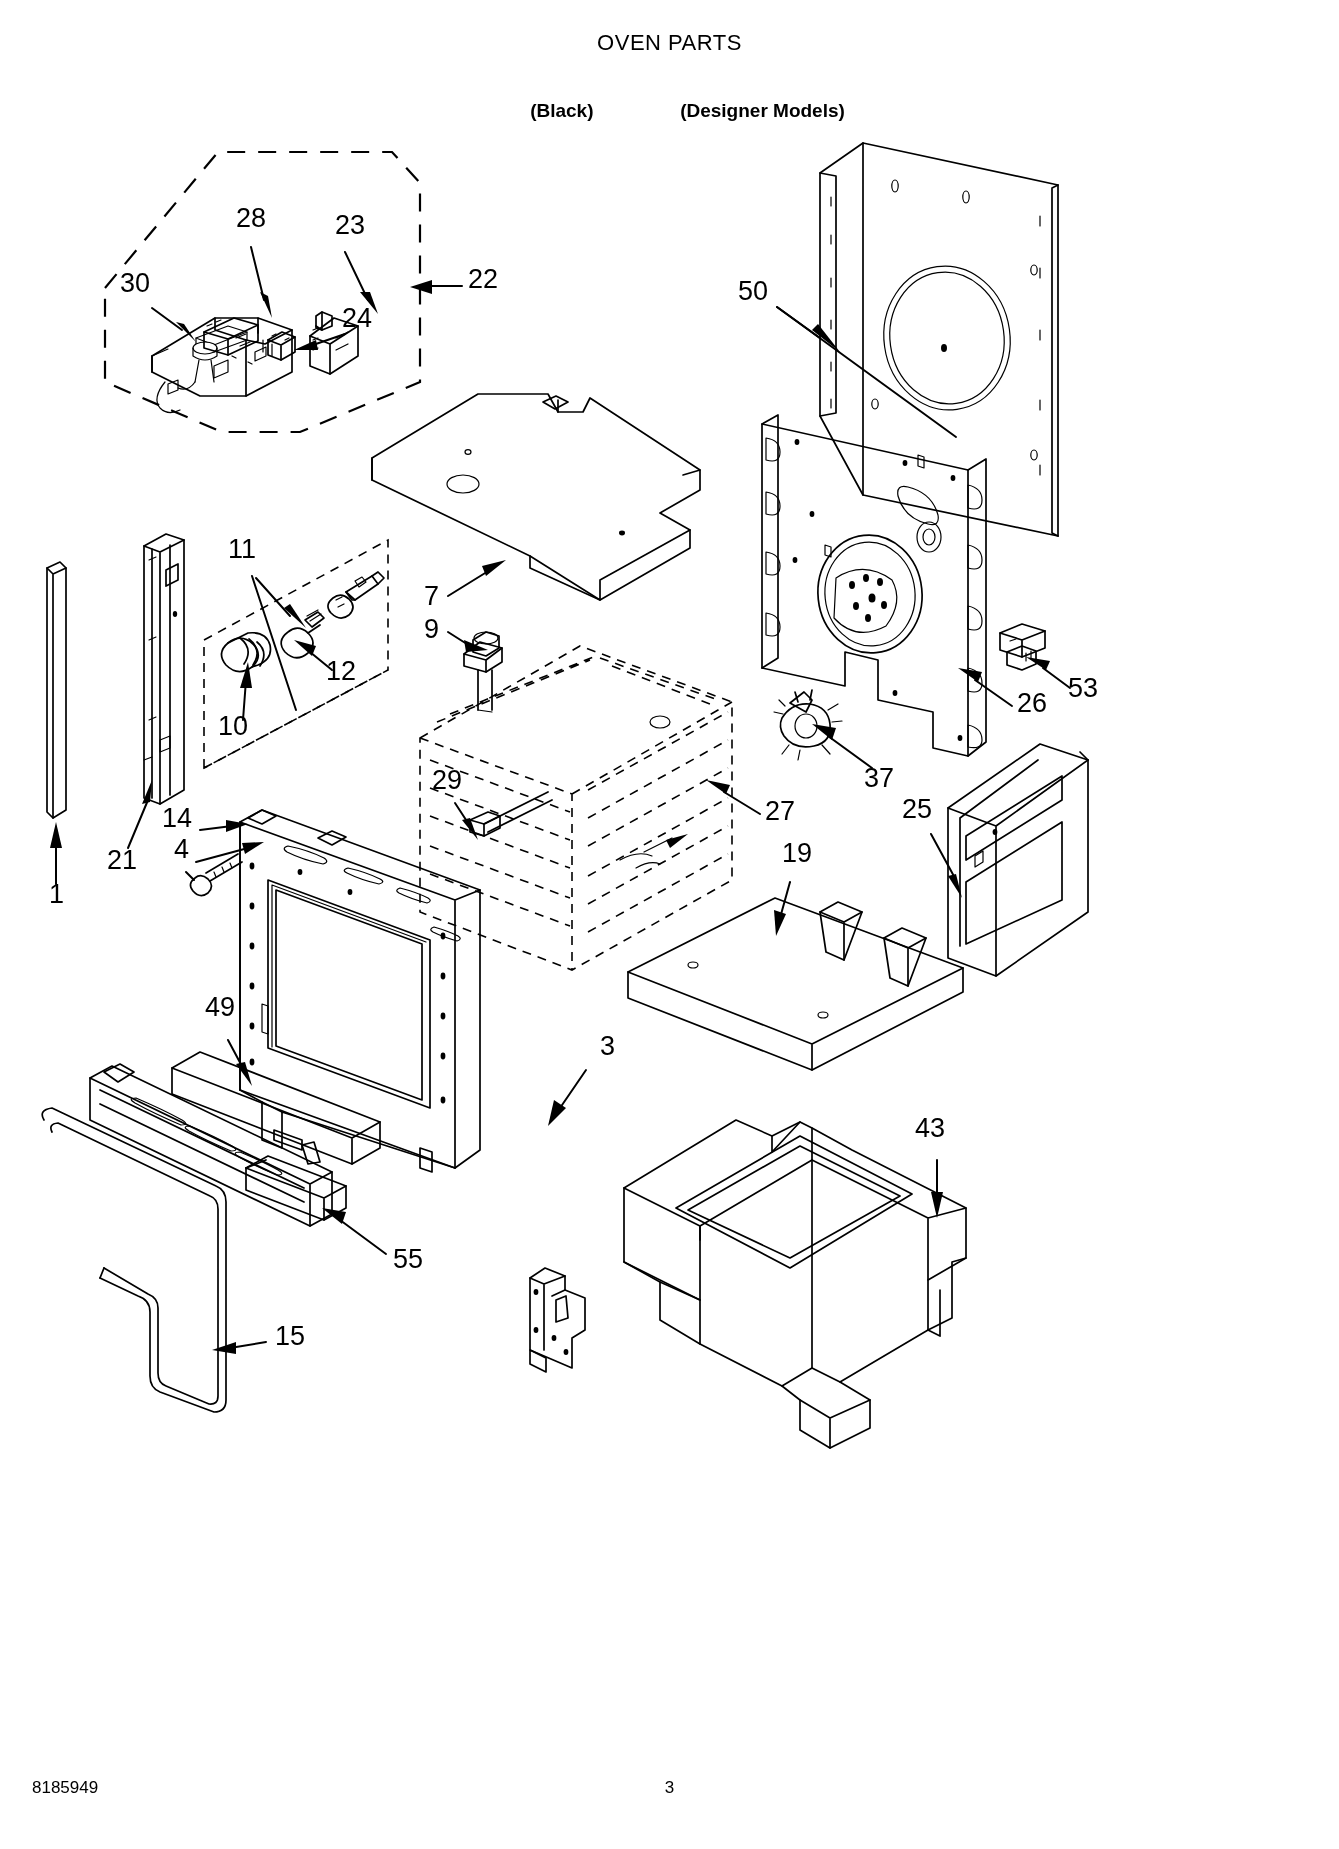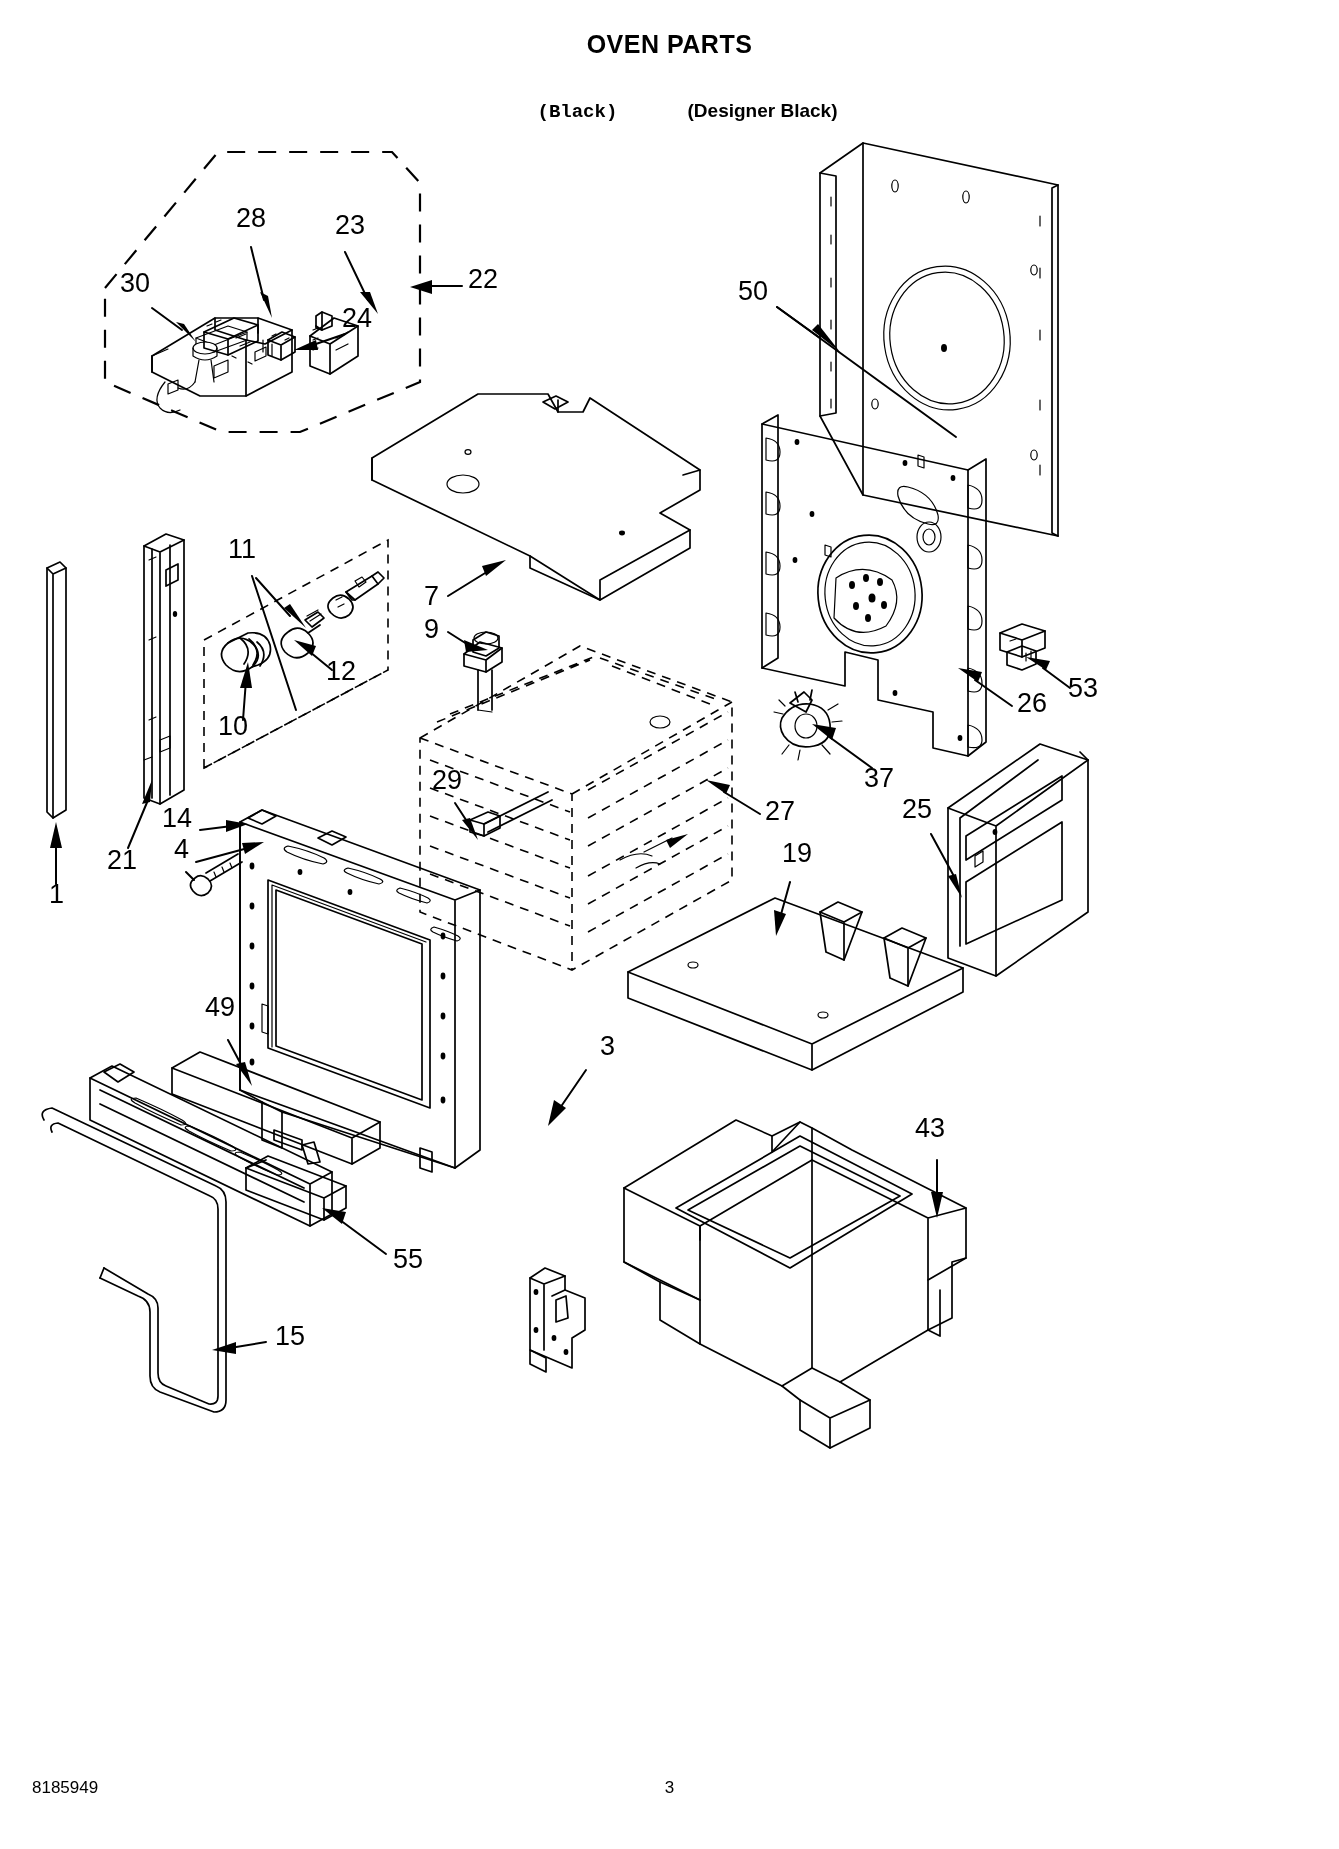--- a/index.html
+++ b/index.html
@@ -5,45 +5,45 @@
   html,body{margin:0;padding:0;background:#ffffff;}
   body{
     width:1339px;height:1849px;
     font-family:"Liberation Sans", sans-serif;
     color:#000;
     position:relative;
     overflow:hidden;
   }
   #sheet{position:absolute;inset:0;}
   .hdr{position:absolute;left:0;right:0;text-align:center;}
-  #title{top:30px;font-size:25px;font-weight:bold;letter-spacing:.5px;}
+  #title{top:30px;font-size:22px;font-weight:normal;letter-spacing:.5px;}
   #models{top:74px;font-size:19px;font-weight:bold;}
   #colors{top:100px;font-size:19px;font-weight:bold;}
-  #colors .c1{display:inline-block;width:150px;text-align:left;margin-left:36px;font-family:Liberation Mono, monospace;}
+  #colors .c1{display:inline-block;width:150px;text-align:left;margin-left:36px;}
   #colors .c2{display:inline-block;}
   #footer-left{position:absolute;left:32px;top:1778px;font-size:17px;text-align:right;}
   #footer-page{position:absolute;left:0;right:0;top:1778px;text-align:center;font-size:17px;}
   svg{position:absolute;left:0;top:0;width:1339px;height:1849px;}
   .ln{fill:none;stroke:#000;stroke-width:1.7;stroke-linejoin:round;stroke-linecap:round;}
   .lnT{fill:none;stroke:#000;stroke-width:1.2;stroke-linejoin:round;stroke-linecap:round;}
   .dsh{fill:none;stroke:#000;stroke-width:2.2;stroke-dasharray:18 13;stroke-linecap:butt;}
   .dshS{fill:none;stroke:#000;stroke-width:1.6;stroke-dasharray:9 7;stroke-linecap:butt;}
   .sol{fill:#000;stroke:none;}
   .whtT{fill:#fff;stroke:#000;stroke-width:1.2;stroke-linejoin:round;}
   .lead{fill:none;stroke:#000;stroke-width:2;stroke-linecap:round;}
   .num{font-family:"Liberation Sans", sans-serif;font-size:27px;fill:#000;}
 </style>
 </head>
 <body>
 
 <div id="sheet">
 
   <div class="hdr" id="title">OVEN PARTS</div>
   <div class="hdr" id="colors">
-    <span class="c1">(Black)</span><span class="c2">(Designer Black)</span>
+    <span class="c1">(Black)</span><span class="c2">(Designer Models)</span>
   </div>
 
   <svg viewBox="0 0 1339 1849">
 
     <g>
       <path class="dsh" d="M105,288 L218,152 L392,152 L420,183 L420,382 L300,432 L222,432 L105,382 Z"></path>
     </g>
 
     <g>
       <path class="ln" d="M152,356 L215,318 L258,318 L292,330 L292,372 L246,396 L200,396 L152,372 Z"></path>

